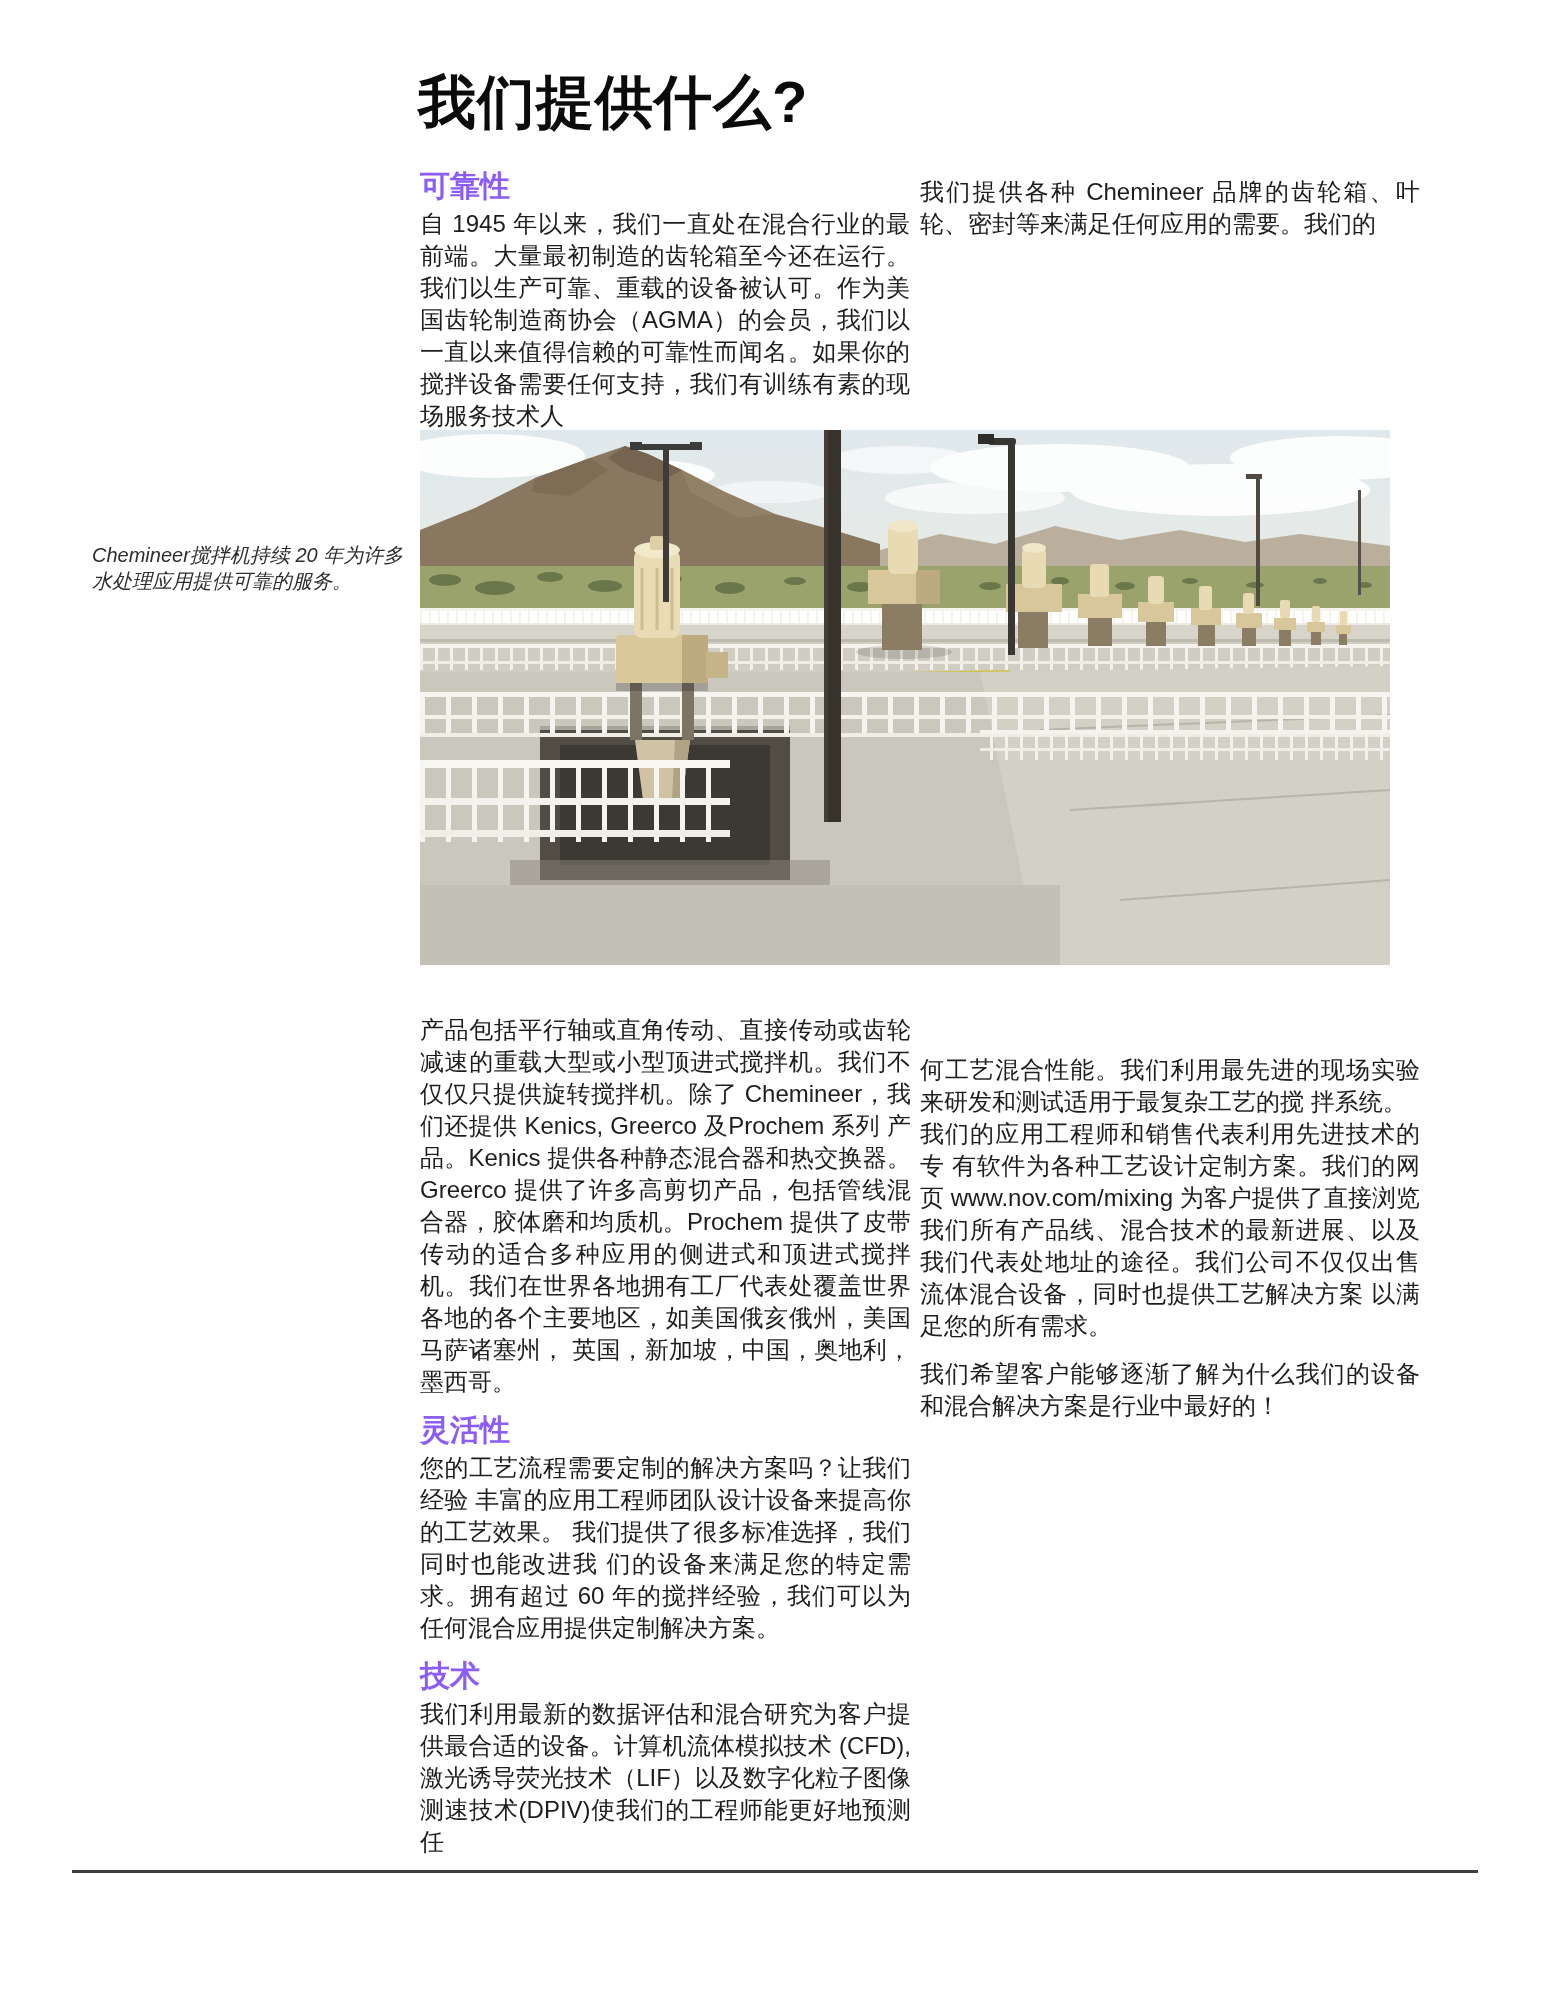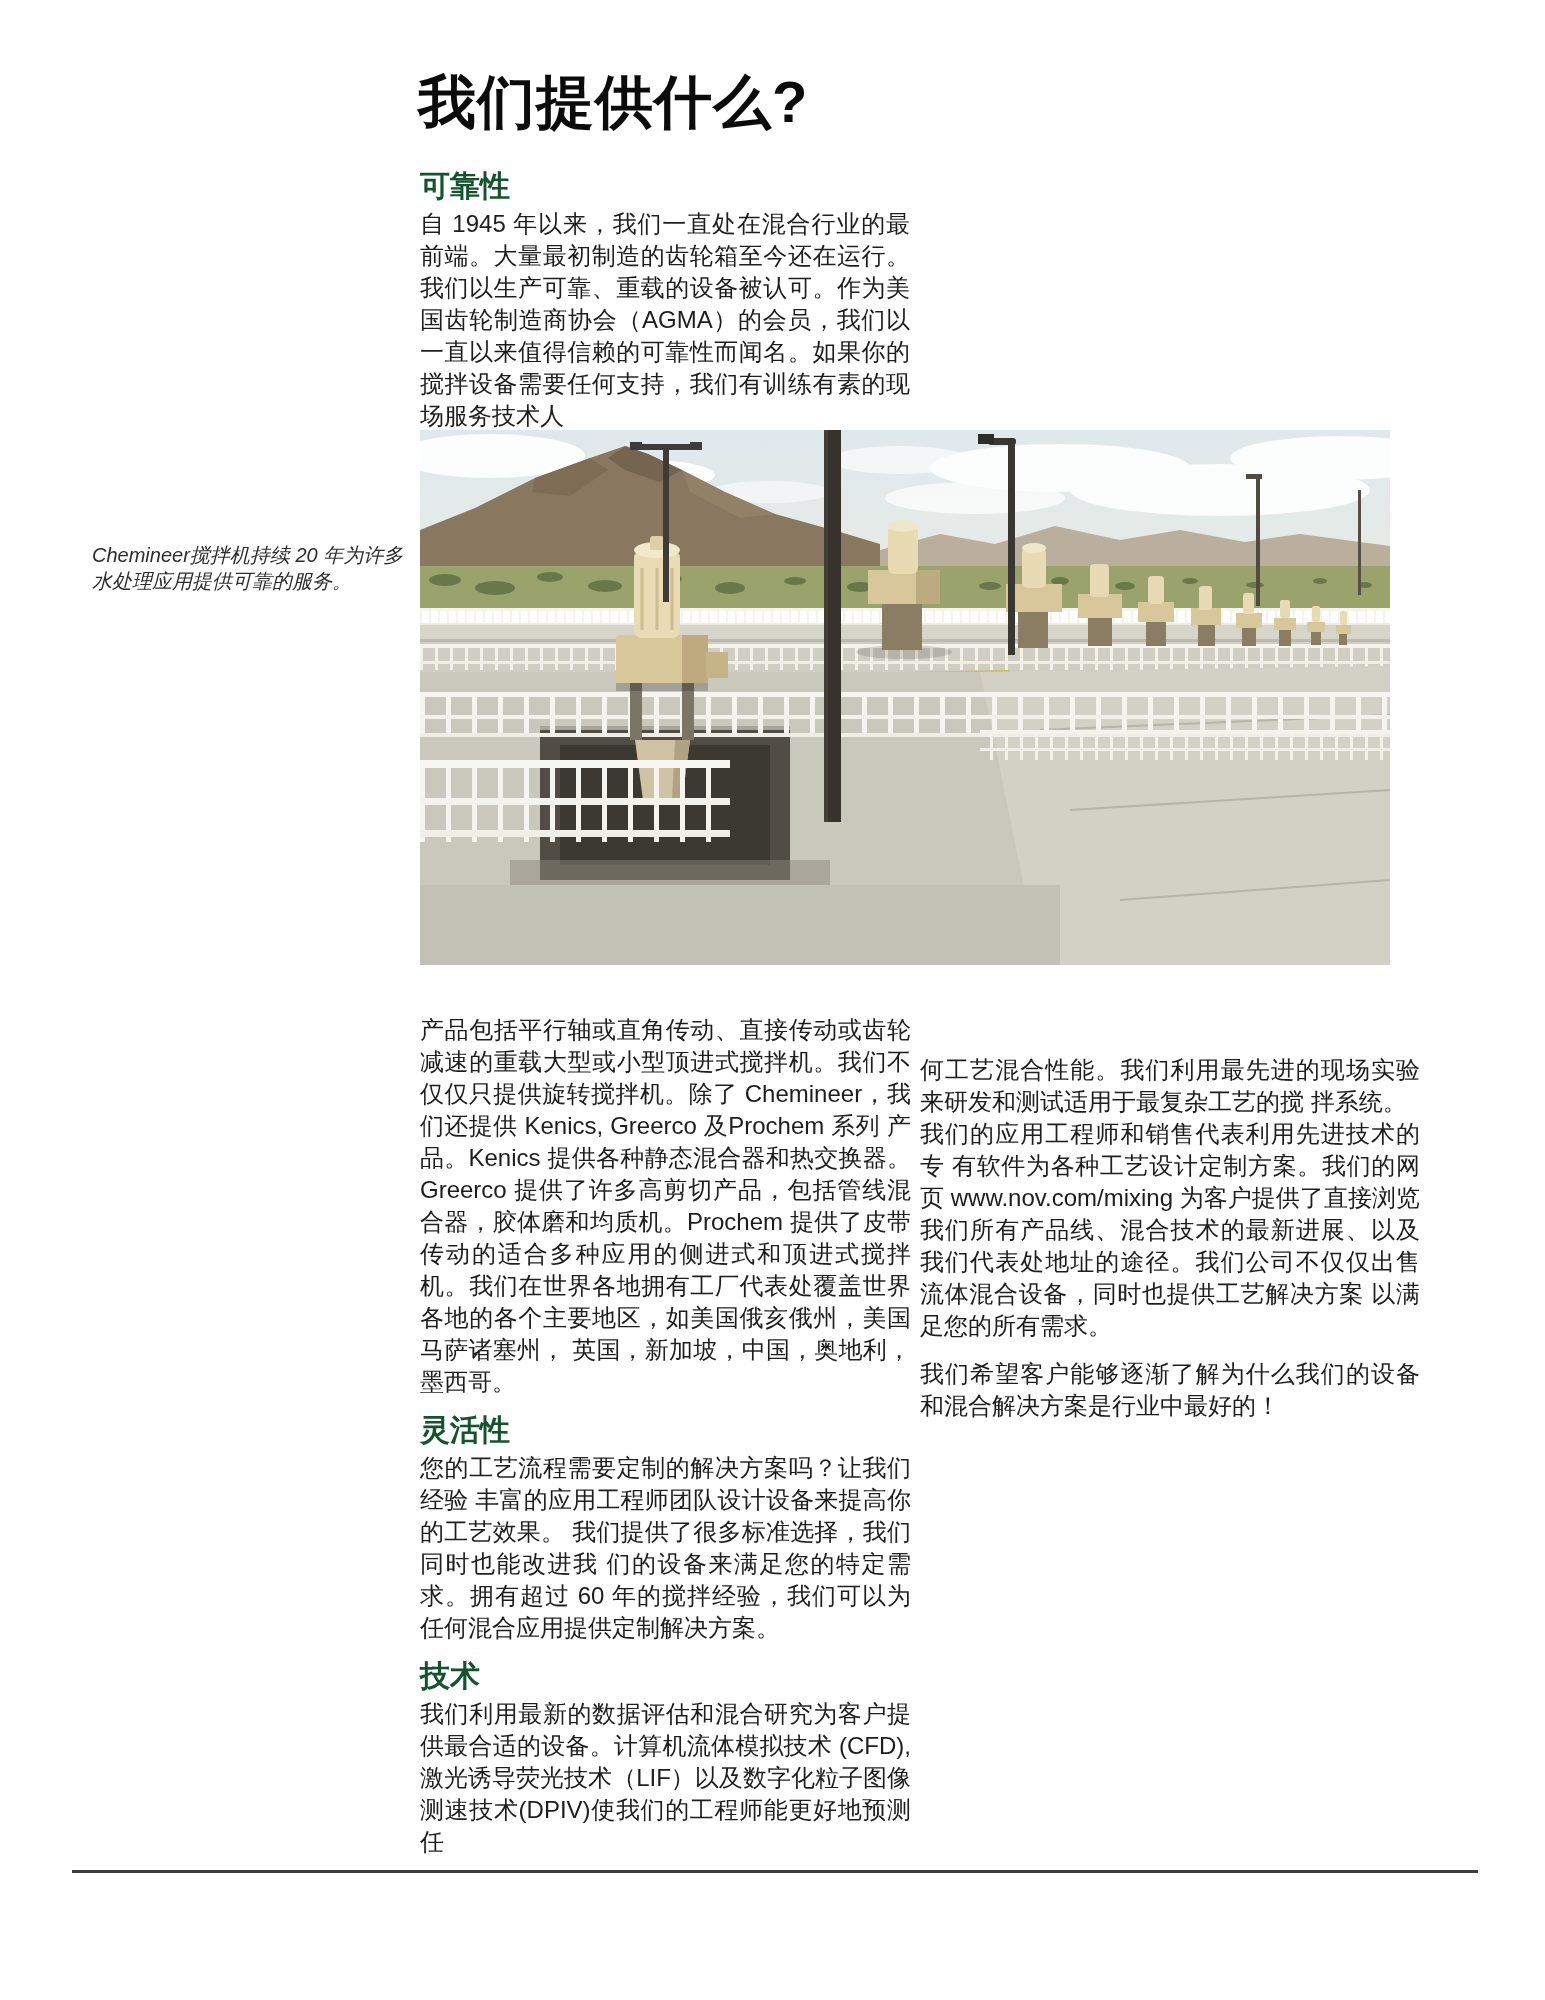--- a/index.html
+++ b/index.html
@@ -1,21 +1,21 @@
 <!DOCTYPE html>
 <html><head>
 <meta charset="utf-8">
 <style>
   html,body{margin:0;padding:0;background:#ffffff;}
   .page{position:relative;width:1545px;height:2000px;background:#ffffff;overflow:hidden;
         font-family:"Liberation Sans","DejaVu Sans",sans-serif;color:#1b1b1b;}
   .title{position:absolute;left:418px;top:64px;font-size:58px;font-weight:bold;
          letter-spacing:1px;color:#0b0b0b;}
   .col{position:absolute;font-size:24px;line-height:32px;color:#1d1d1d;text-align:justify;}
-  .col h3{font-size:30px;line-height:36px;margin:14px 0 4px 0;font-weight:bold;color:#14532d;}
+  .col h3{font-size:30px;line-height:36px;margin:14px 0 4px 0;font-weight:bold;color:#8b5cf6;}
   .col h3.first{margin-top:0;}
   .col p{margin:0;}
   .col p.spaced{margin-top:16px;}
   #col-left-top{left:420px;top:168px;width:490px;}
   #col-right-top{left:920px;top:176px;width:500px;}
   #col-left-bottom{left:420px;top:1014px;width:491px;}
   #col-right-bottom{left:920px;top:1014px;width:500px;margin-top:40px;}
   .photo{position:absolute;left:420px;top:430px;width:970px;height:535px;}
   .photo svg{display:block;width:100%;height:100%;}
   .caption{position:absolute;left:92px;top:542px;width:330px;font-size:20px;line-height:26px;
@@ -28,20 +28,21 @@
 <div class="page">
 
   <div class="title">我们提供什么?</div>
 
   <div class="col" id="col-left-top">
     <h3 class="first">可靠性</h3>
     <p>自 1945 年以来，我们一直处在混合行业的最前端。大量最初制造的齿轮箱至今还在运行。我们以生产可靠、重载的设备被认可。作为美国齿轮制造商协会（AGMA）的会员，我们以一直以来值得信赖的可靠性而闻名。如果你的搅拌设备需要任何支持，我们有训练有素的现场服务技术人</p>
   </div>
 
   <div class="col" id="col-right-top">
+    <p>我们提供各种 Chemineer 品牌的齿轮箱、叶 轮、密封等来满足任何应用的需要。我们的</p>
   </div>
 
   <div class="caption">Chemineer搅拌机持续 20 年为许多
 水处理应用提供可靠的服务。</div>
 
   <div class="photo">
     <svg viewBox="0 0 970 535" preserveAspectRatio="none">
       <defs>
         <linearGradient id="skyg" x1="0" y1="0" x2="0" y2="1">
           <stop offset="0" stop-color="#dfe8ec"></stop>

